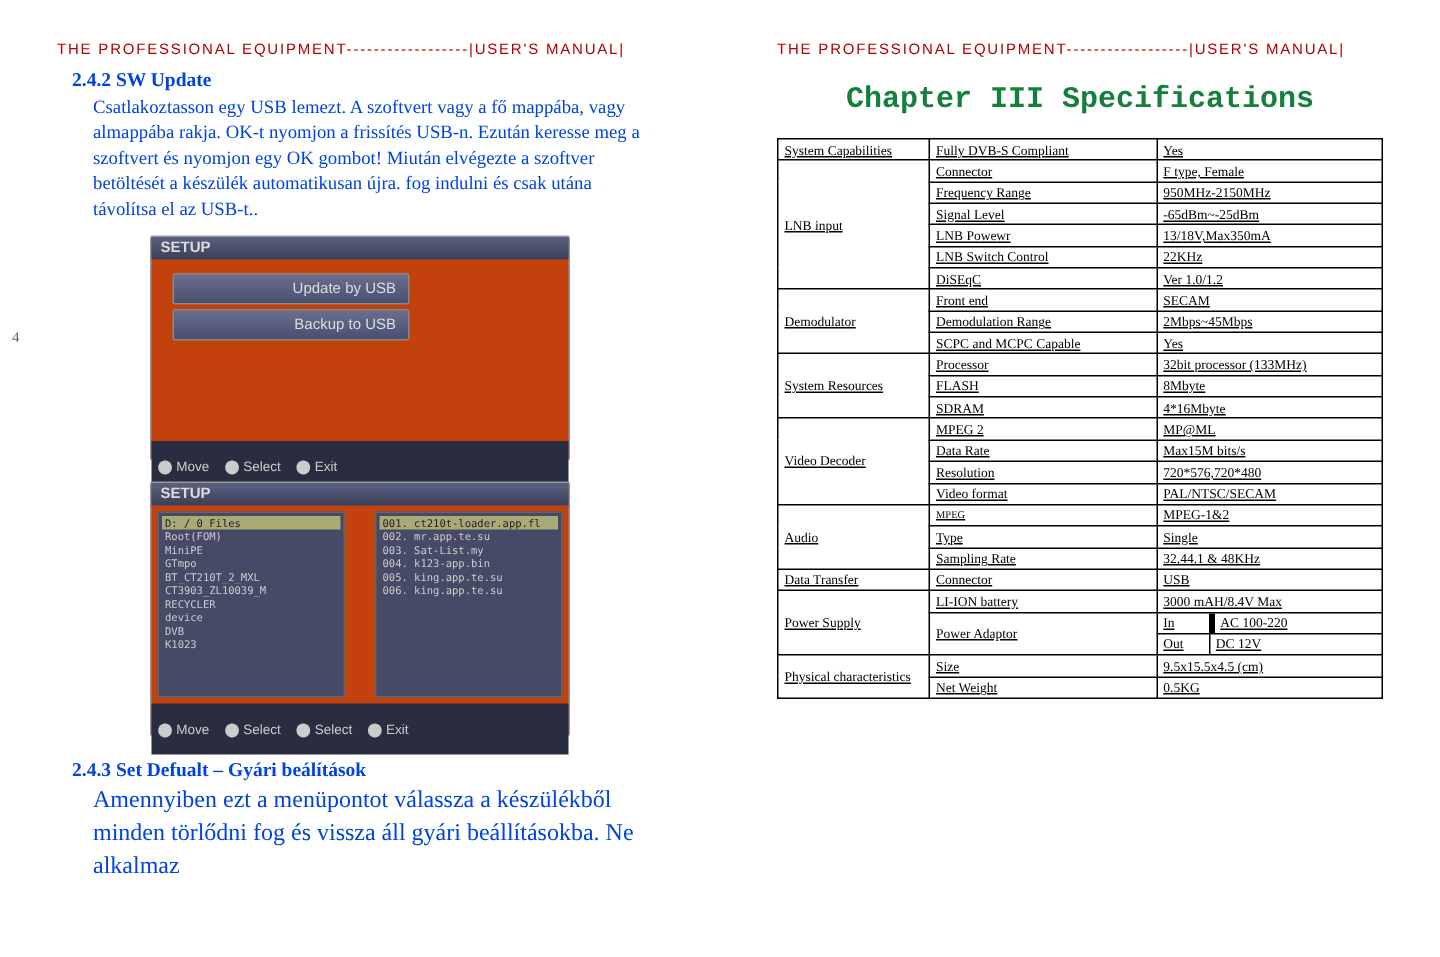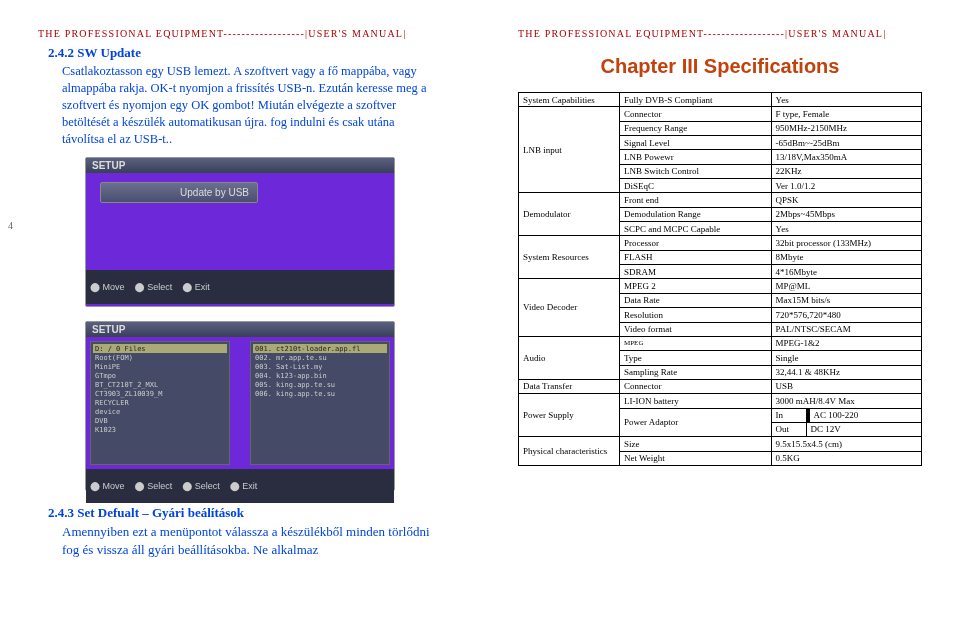--- a/index.html
+++ b/index.html
@@ -1,51 +1,52 @@
 <!DOCTYPE html>
 <html><head>
 <meta charset="utf-8">
 <style>
   html,body{margin:0;padding:0;background:#fff;font-family:"Times New Roman",serif;}
   .page{width:960px;height:638px;display:flex;}
   .col{width:480px;height:638px;box-sizing:border-box;padding:28px 38px 24px 38px;position:relative;}
-  .hdr{color:#b00000;font-size:10px;letter-spacing:1.2px;font-variant:small-caps;font-family:Liberation Serif, serif;margin-bottom:6px;white-space:nowrap;}
+  .hdr{color:#b00000;font-size:10px;letter-spacing:1.2px;font-variant:small-caps;font-family:Liberation Sans, sans-serif;margin-bottom:6px;white-space:nowrap;}
   .sec-head{color:#0044dd;font-size:13px;font-weight:bold;margin:2px 0 2px 10px;}
   .para{color:#0044dd;font-size:12.5px;line-height:1.35;margin:0 4px 0 24px;}
-  .chap{color:#c2410c;font-size:20px;font-weight:bold;text-align:center;margin:16px 0 14px 0;font-family:Liberation Sans, sans-serif;}
-  .screenshot{width:310px;margin:10px auto 14px auto;display:block;background:#6d28d9;border:1px solid #999;border-radius:2px;box-sizing:border-box;}
+  .chap{color:#15803d;font-size:20px;font-weight:bold;text-align:center;margin:16px 0 14px 0;font-family:Liberation Mono, monospace;}
+  .screenshot{width:280px;margin:10px auto 14px auto;display:block;background:#c2410c;border:1px solid #999;border-radius:2px;box-sizing:border-box;}
   .ss-title{background:linear-gradient(#5a6080,#3a3f58);color:#ddd;font:bold 10px sans-serif;padding:2px 6px;}
   .ss-body{padding:6px 6px 14px 6px;}
   .ss-btn{background:linear-gradient(#6a6f8f,#4a4f6f);color:#ddd;font:10px sans-serif;padding:4px 8px;margin:3px 8px;border:1px solid #888;border-radius:2px;width:140px;text-align:right;}
   .ss-bar{background:#2a2d40;color:#ccc;font:9px sans-serif;padding:12px 4px;display:flex;gap:10px;}
   .ss-list{display:flex;gap:20px;font:7px monospace;color:#ccc;justify-content:flex-end;}
   .ss-pane{background:#454a66;border:1px solid #666;padding:2px;flex:1;min-height:118px;}
   .ss-row{padding:0.5px 2px;white-space:nowrap;overflow:hidden;}
   .ss-hl{background:#aa7;color:#222;}
   .pgnum{position:absolute;left:8px;top:220px;color:#666;font-size:10px;}
-  table.spec{width:100%;border-collapse:collapse;font-size:9px;font-family:"Times New Roman",serif;}
+  table.spec{width:100%;border-collapse:collapse;font-size:9px;font-family:"Times New Roman",serif;text-decoration:underline;}
   table.spec td{border:1px solid #000;padding:1.5px 4px;vertical-align:middle;line-height:1.15;}
   table.spec td.cat{width:92px;}
-  .footer-note{color:#0044dd;font-size:13px;line-height:1.35;margin:0 4px 0 24px;}
+  .footer-note{color:#0044dd;font-size:16px;line-height:1.35;margin:0 4px 0 24px;}
 </style>
 </head>
 <body>
 
 <div class="page">
 
   <div class="col">
     <div class="hdr">THE PROFESSIONAL EQUIPMENT------------------|USER'S MANUAL|</div>
     <div class="sec-head">2.4.2 SW Update</div>
     <div class="para">Csatlakoztasson egy USB lemezt. A szoftvert vagy a fő mappába, vagy almappába rakja. OK-t nyomjon a frissítés USB-n. Ezután keresse meg a szoftvert és nyomjon egy OK gombot! Miután elvégezte a szoftver betöltését a készülék automatikusan újra. fog indulni és csak utána távolítsa el az USB-t..</div>
     <div class="pgnum">4</div>
 
     <div class="screenshot" style="height:150px;">
       <div class="ss-title">SETUP</div>
       <div class="ss-body">
         <div class="ss-btn">Update by USB</div>
+        <div class="ss-btn">Backup to USB</div>
       </div>
       <div style="height:50px;"></div>
       <div class="ss-bar">
         <span>⬤ Move</span>
         <span>⬤ Select</span>
         <span>⬤ Exit</span>
       </div>
     </div>
 
     <div class="screenshot" style="height:170px;">
@@ -120,21 +121,21 @@
             <td>22KHz</td>
           </tr>
       <tr>
             <td>DiSEqC</td>
             <td>Ver 1.0/1.2</td>
           </tr>
 
       <tr>
             <td class="cat" rowspan="3">Demodulator</td>
             <td>Front end</td>
-            <td>QPSK</td>
+            <td>SECAM</td>
           </tr>
       <tr>
             <td>Demodulation Range</td>
             <td>2Mbps~45Mbps</td>
           </tr>
       <tr>
             <td>SCPC and MCPC Capable</td>
             <td>Yes</td>
           </tr>
 

